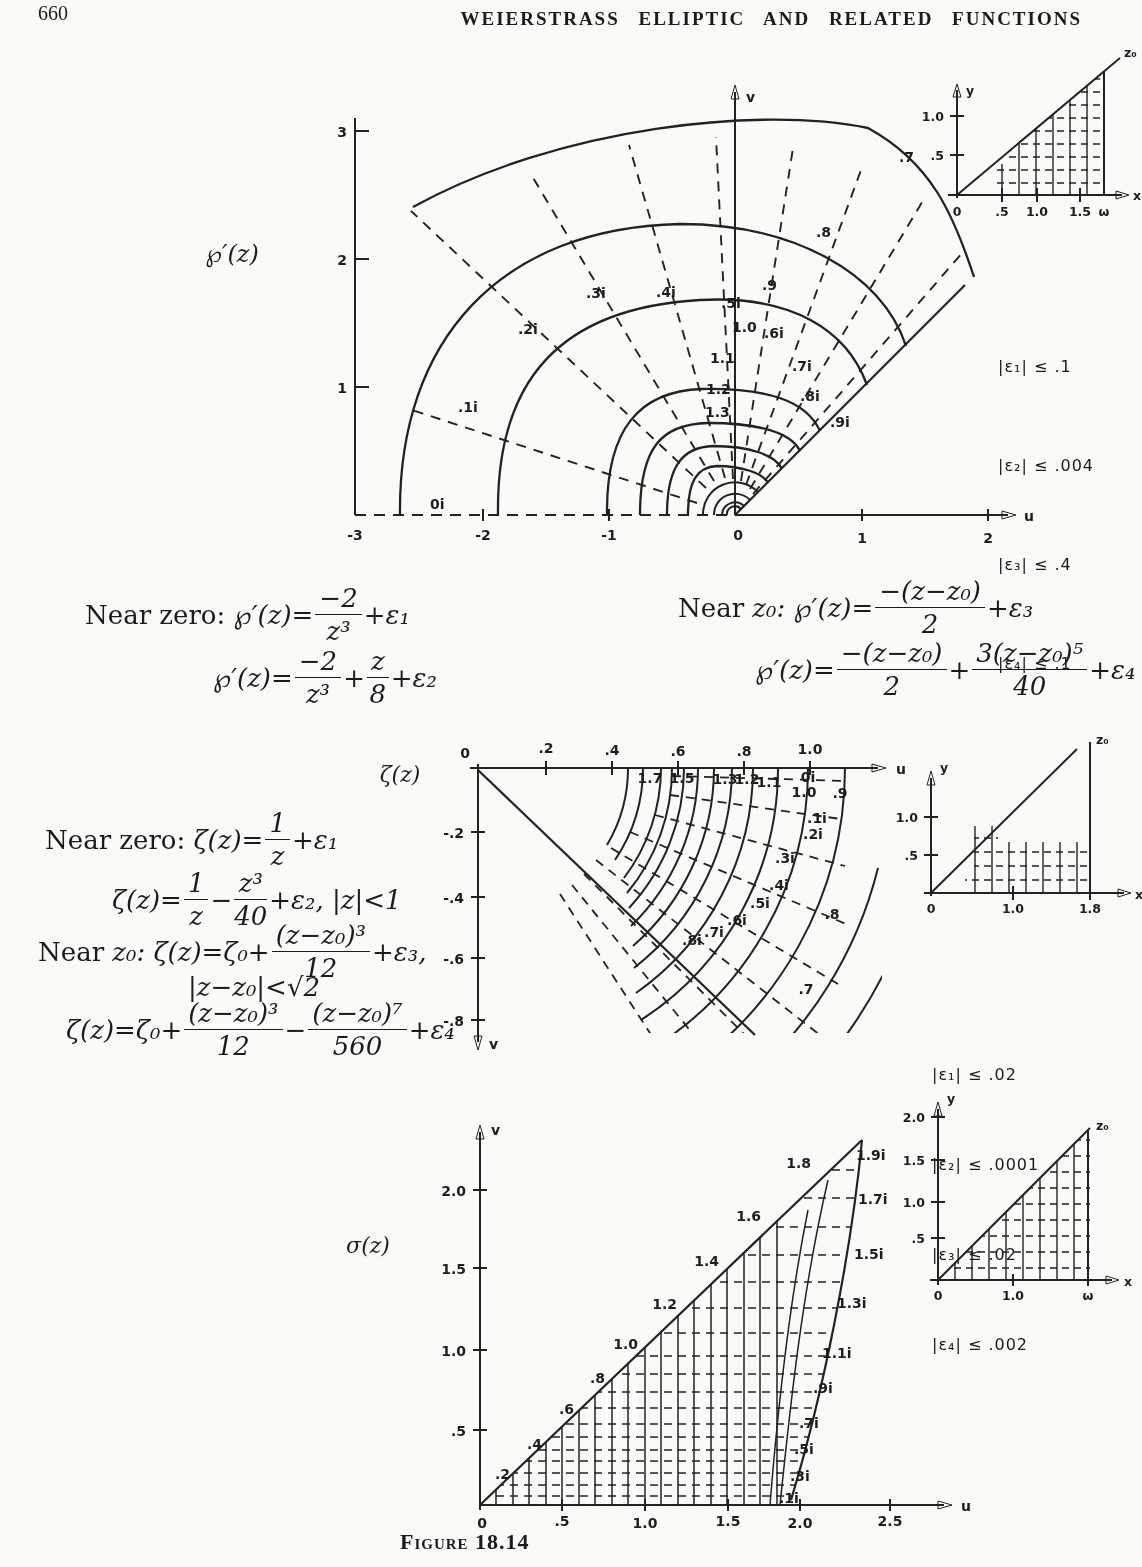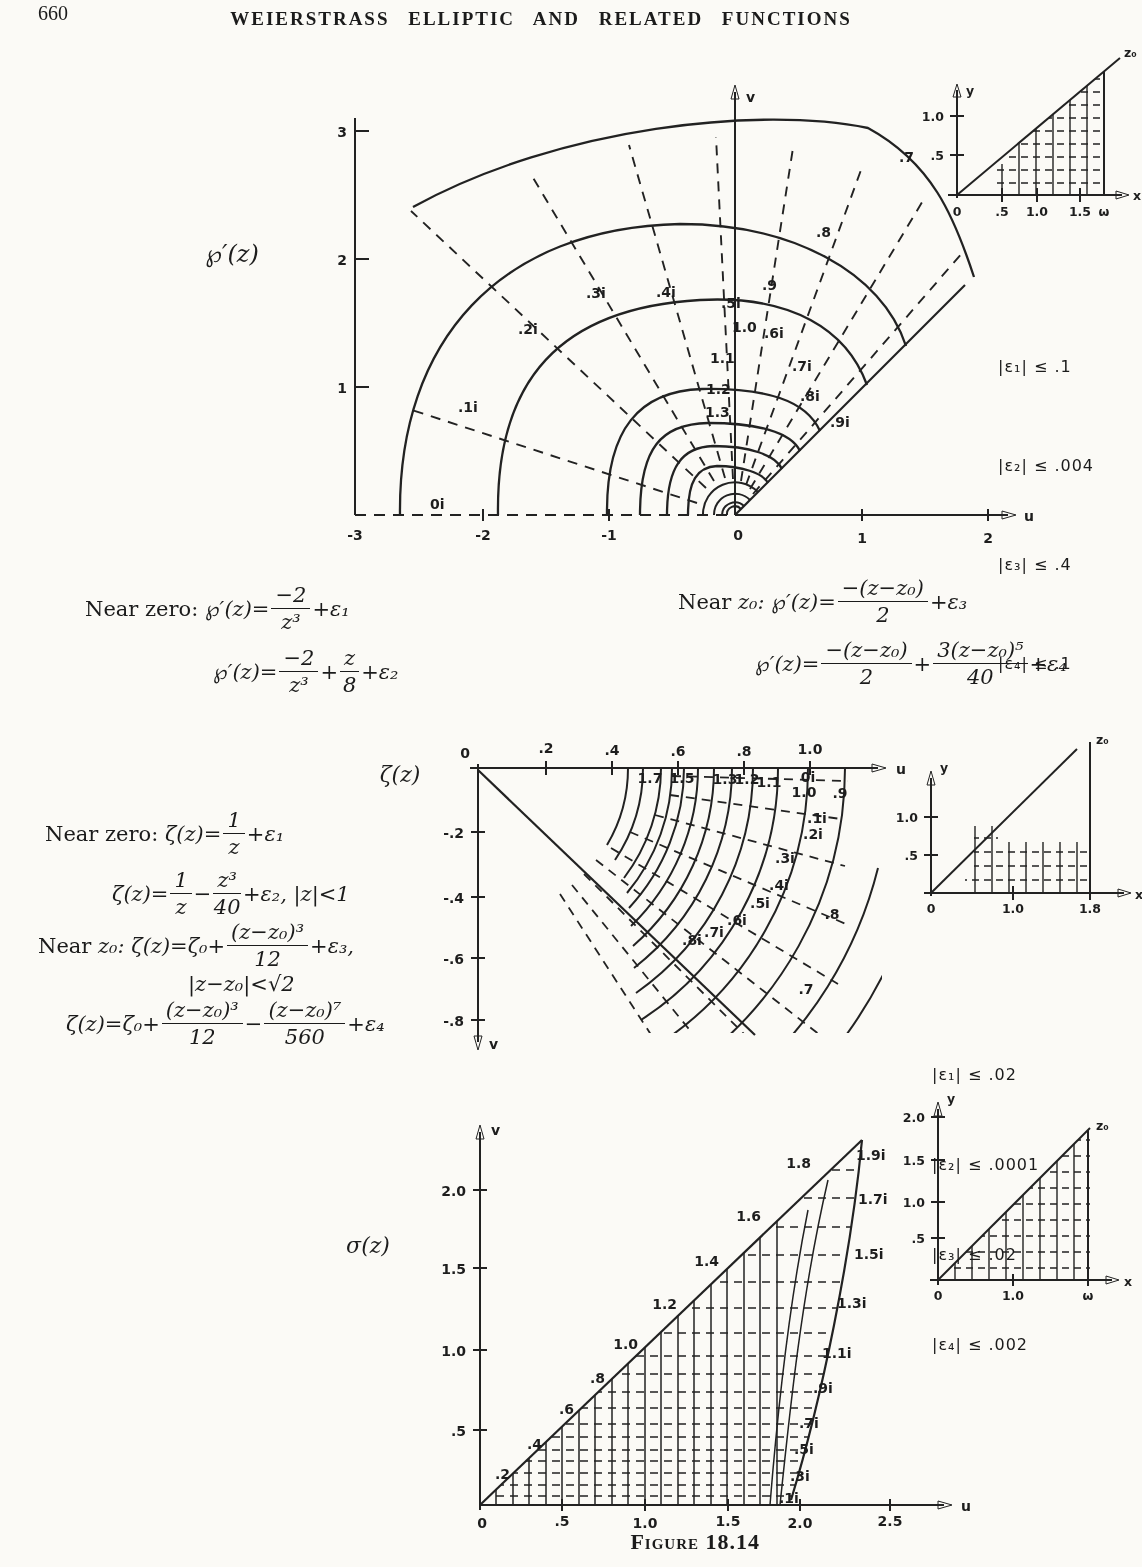--- a/index.html
+++ b/index.html
@@ -4,31 +4,31 @@
 <style>
   html,body{margin:0;padding:0}
   body{width:1142px;height:1567px;position:relative;background:#fbfaf6;color:#1b1b1b;
        font-family:"DejaVu Serif","DejaVu Sans",serif;overflow:hidden}
   .art{position:absolute;left:0;top:0}
   svg text{fill:#1d1d1d;font-family:"DejaVu Sans",sans-serif;font-weight:bold;font-size:14px}
   svg text.sm{font-size:12.5px}
   svg text.func{font-family:"DejaVu Serif","DejaVu Sans",serif;font-style:italic;font-weight:normal;font-size:24px}
   svg path,svg line{stroke:#222;fill:none}
   .pageno{position:absolute;left:38px;top:2px;font-size:20px;font-family:"Liberation Serif",serif}
-  .header{position:absolute;left:0;right:60px;top:8px;text-align:center;font-family:"Liberation Serif",serif;
+  .header{position:absolute;left:0;right:60px;top:8px;text-align:right;font-family:"Liberation Serif",serif;
           font-weight:bold;font-size:19px;letter-spacing:2px;word-spacing:12px}
   .errors{position:absolute;font-family:"DejaVu Sans",sans-serif;font-size:16px;letter-spacing:1px;line-height:33px;white-space:pre}
   .errors2{line-height:30px}
-  .formula{position:absolute;display:flex;align-items:center;font-size:21px;white-space:pre}
+  .formula{position:absolute;display:flex;align-items:center;font-size:26px;white-space:pre}
   .formula .rm{font-style:normal}
   .formula .it{font-style:italic}
   .frac{display:inline-flex;flex-direction:column;text-align:center;vertical-align:middle;margin:0 2px;font-style:italic}
   .frac .num{display:block;border-bottom:1.6px solid #1b1b1b;padding:0 4px 1px}
   .frac .den{display:block;padding-top:1px}
-  .caption{position:absolute;left:400px;width:360px;top:1529px;text-align:right;font-family:"Liberation Serif",serif;
+  .caption{position:absolute;left:400px;width:360px;top:1529px;text-align:left;font-family:"Liberation Serif",serif;
            font-weight:bold;font-size:22px;font-variant:small-caps;letter-spacing:1px}
 </style>
 </head>
 <body>
 
 <div class="pageno">660</div>
 <div class="header">WEIERSTRASS ELLIPTIC AND RELATED FUNCTIONS</div>
 
 <svg class="art" width="1142" height="1567" viewBox="0 0 1142 1567">
   <defs>

